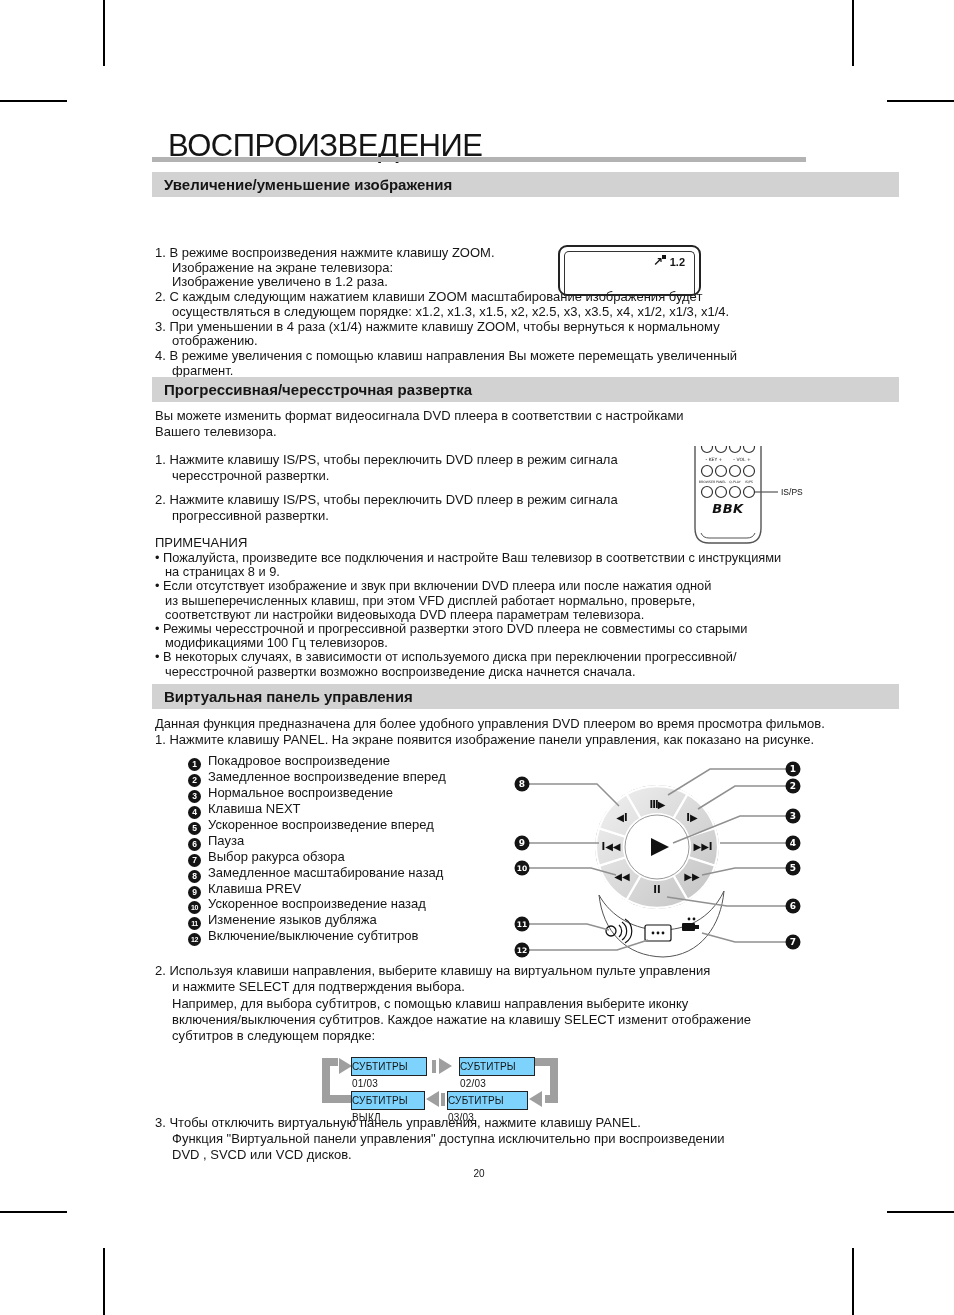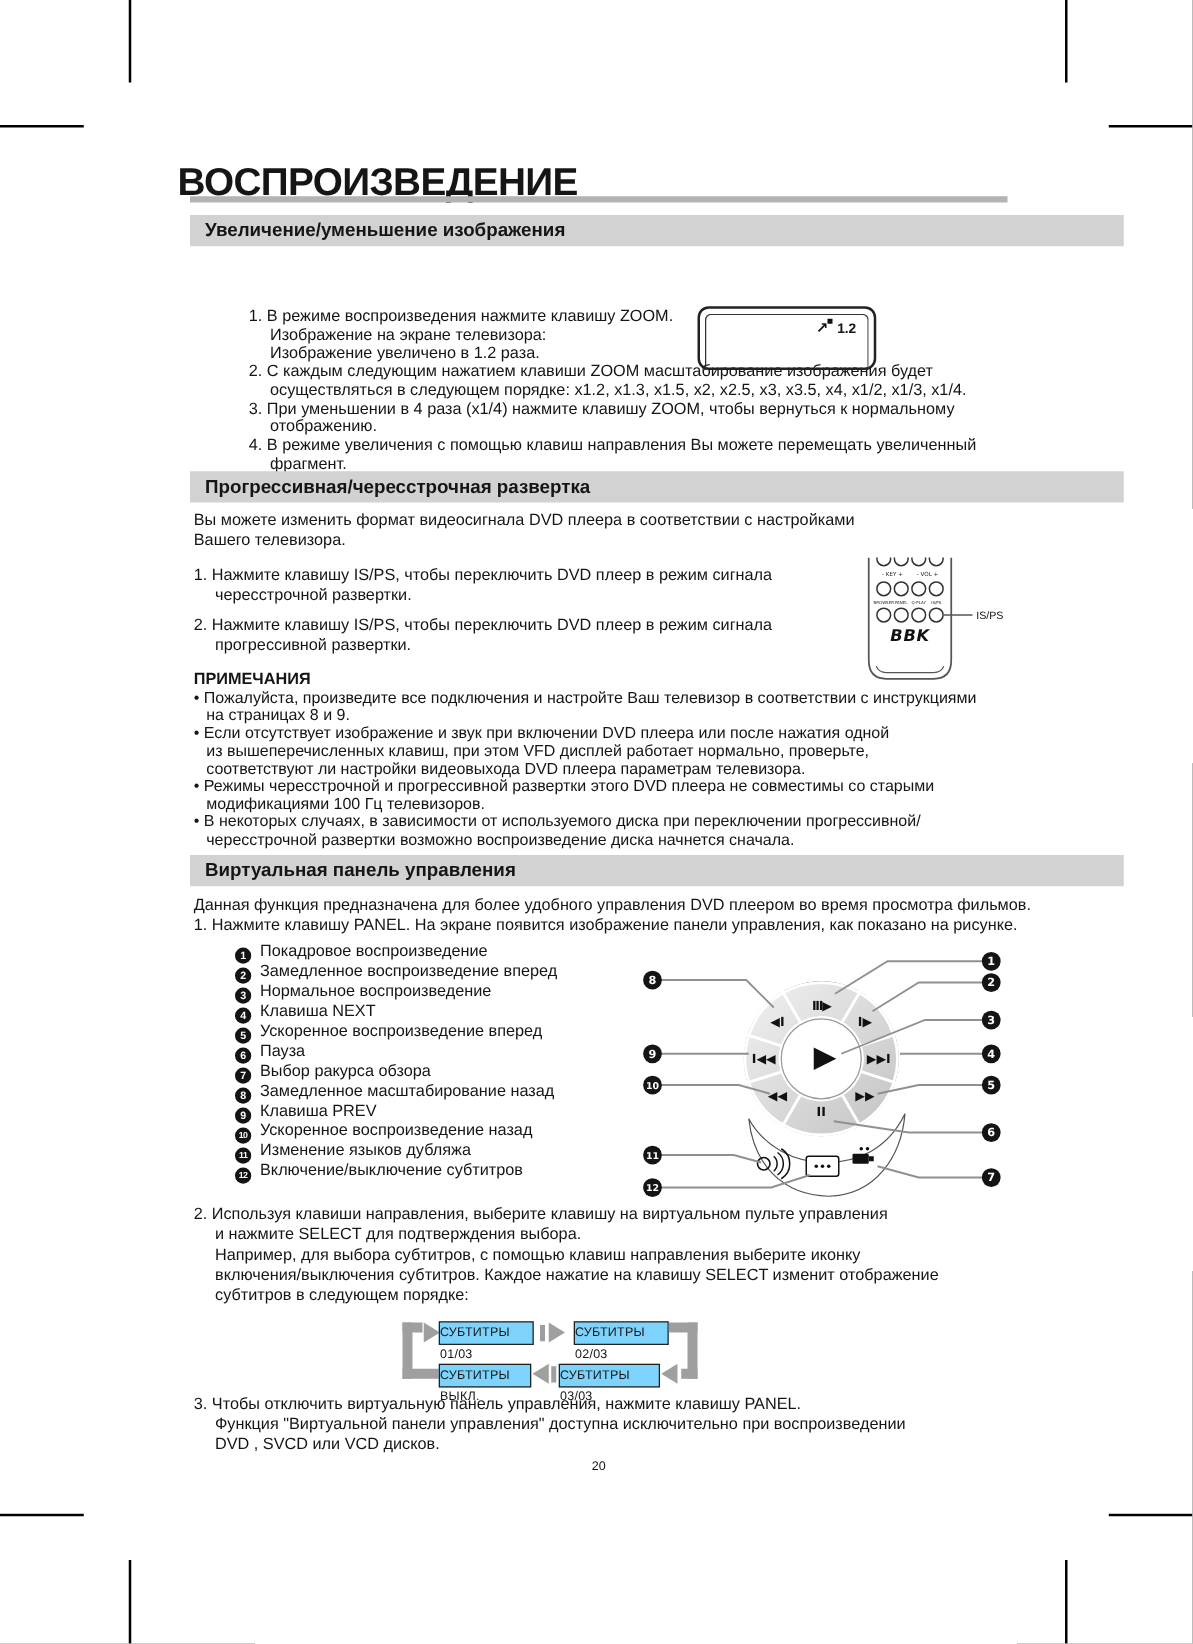--- a/index.html
+++ b/index.html
@@ -3,29 +3,29 @@
 <meta charset="utf-8">
 <style>
   html,body{margin:0;padding:0;background:#888;}
   #page{position:relative;width:954px;height:1315px;background:#fff;overflow:hidden;
         font-family:"Liberation Sans", sans-serif;color:#151515;}
   .abs{position:absolute;}
   .ln{white-space:nowrap;}
   .ind{padding-left:17px;}
   .crop{position:absolute;background:#000;}
   
-  .title{left:142px;top:128px;font-size:31px;font-weight:bold;letter-spacing:-0.5px;}
+  .title{left:168px;top:128px;font-size:31px;font-weight:normal;letter-spacing:-0.5px;}
   .rule{left:152px;top:157px;width:654px;height:5px;background:#b3b3b3;}
   .secbar{left:152px;width:747px;height:25px;background:#d2d2d2;font-size:15px;font-weight:bold;
           line-height:25px;padding-left:12px;box-sizing:border-box;}
   
-  .txt{font-size:13px;line-height:14.7px;margin-left:44px;}
+  .txt{font-size:13px;line-height:14.7px;}
   .txt16{font-size:13px;line-height:16px;}
   .notes{font-size:12.8px;line-height:14.2px;}
-  .bold{font-weight:bold;}
+  .bold{font-weight:normal;}
   
   .tv{left:558px;top:245px;width:139px;height:47px;border:2px solid #222;border-radius:9px;}
   .tv-inner{position:absolute;left:4px;top:4px;right:4px;bottom:-2px;border:1px solid #333;
             border-bottom:none;border-radius:5px 5px 0 0;}
   .osd{position:absolute;right:14px;top:8px;font-size:11px;font-weight:bold;}
   .osd-ar{font-size:12px;font-weight:bold;font-family:"DejaVu Sans",sans-serif;}
   .osd-sq{display:inline-block;width:4px;height:4px;background:#111;vertical-align:7px;margin:0 4px 0 -1px;}
   
   .lg{height:15.95px;font-size:13px;white-space:nowrap;}
   .nb{display:inline-block;width:13px;height:13px;border-radius:50%;background:#141414;color:#fff;

